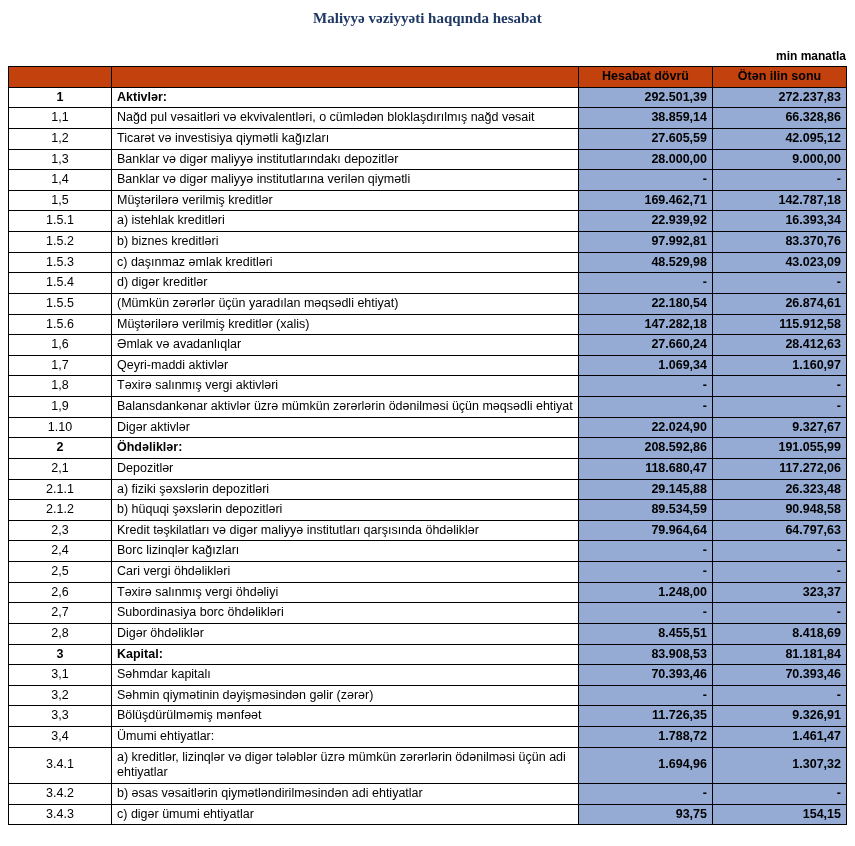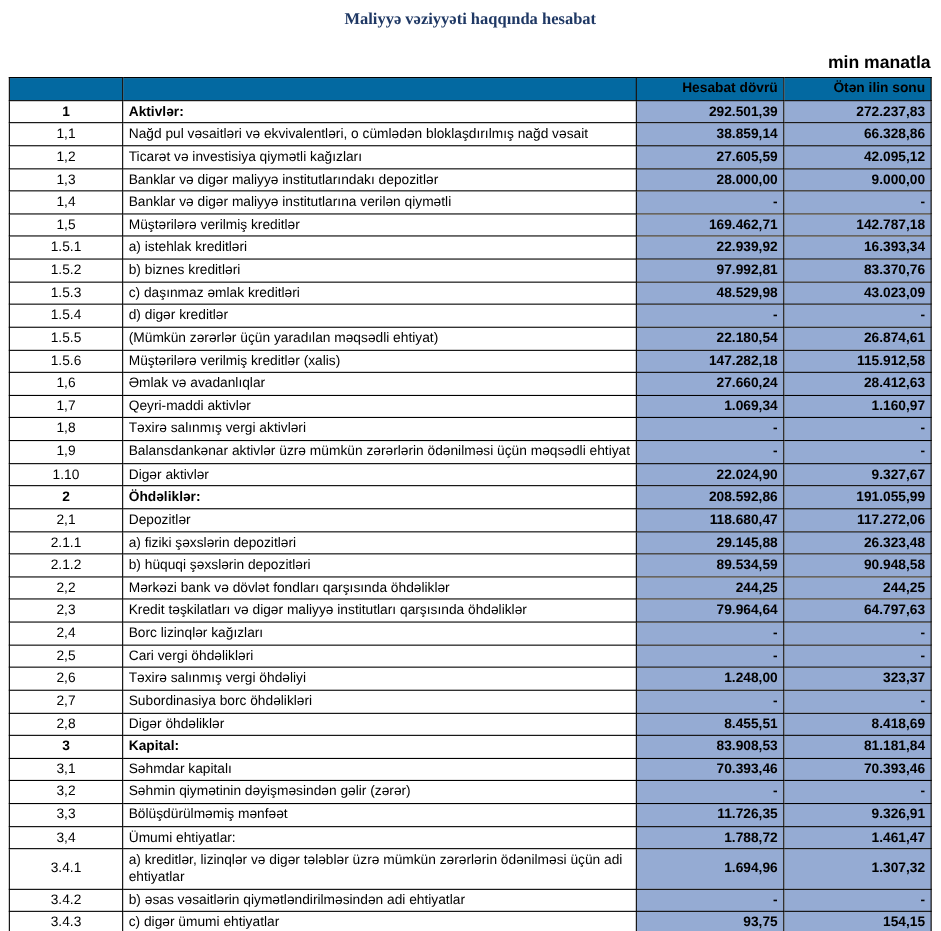--- a/index.html
+++ b/index.html
@@ -20,41 +20,41 @@
     font-family:"Liberation Serif", serif;
     font-weight:bold;
     text-align:center;
     color:var(--title-color);
     font-size:15px;
     margin:4px 0 22px 0;
   }
   .unit-label{
     text-align:right;
     font-weight:bold;
-    font-size:16px;
+    font-size:12px;
     margin:0 1px 3px 0;
   }
   table.report{
     width:100%;
     border-collapse:collapse;
     table-layout:fixed;
     font-size:12.5px;
   }
   table.report th, table.report td{
     border:1px solid var(--border-color);
     padding:2px 5px;
     vertical-align:middle;
     line-height:1.25;
     overflow:hidden;
   }
   table.report tr{ height:20px; }
   thead th{
     font-weight:bold;
-    text-align:right;
-    background:#0369a1;
+    text-align:center;
+    background:#c2410c;
     height:20px;
     margin-left:20px;
   }
   td.cell-code{ text-align:center; }
   td.cell-name{ text-align:left; padding-left:6px; }
   td.cell-num{
     text-align:right;
     background:var(--value-fill);
     font-weight:bold;
     padding-right:6px;
@@ -209,26 +209,20 @@
           <td class="cell-num">29.145,88</td>
           <td class="cell-num">26.323,48</td>
         </tr>
         <tr>
           <td class="cell-code">2.1.2</td>
           <td class="cell-name">b) hüquqi şəxslərin depozitləri</td>
           <td class="cell-num">89.534,59</td>
           <td class="cell-num">90.948,58</td>
         </tr>
         <tr>
-          <td class="cell-code">2,2</td>
-          <td class="cell-name">Mərkəzi bank və dövlət fondları qarşısında öhdəliklər</td>
-          <td class="cell-num">244,25</td>
-          <td class="cell-num">244,25</td>
-        </tr>
-        <tr>
           <td class="cell-code">2,3</td>
           <td class="cell-name">Kredit təşkilatları və digər maliyyə institutları qarşısında öhdəliklər</td>
           <td class="cell-num">79.964,64</td>
           <td class="cell-num">64.797,63</td>
         </tr>
         <tr>
           <td class="cell-code">2,4</td>
           <td class="cell-name">Borc lizinqlər kağızları</td>
           <td class="cell-num">-</td>
           <td class="cell-num">-</td>

